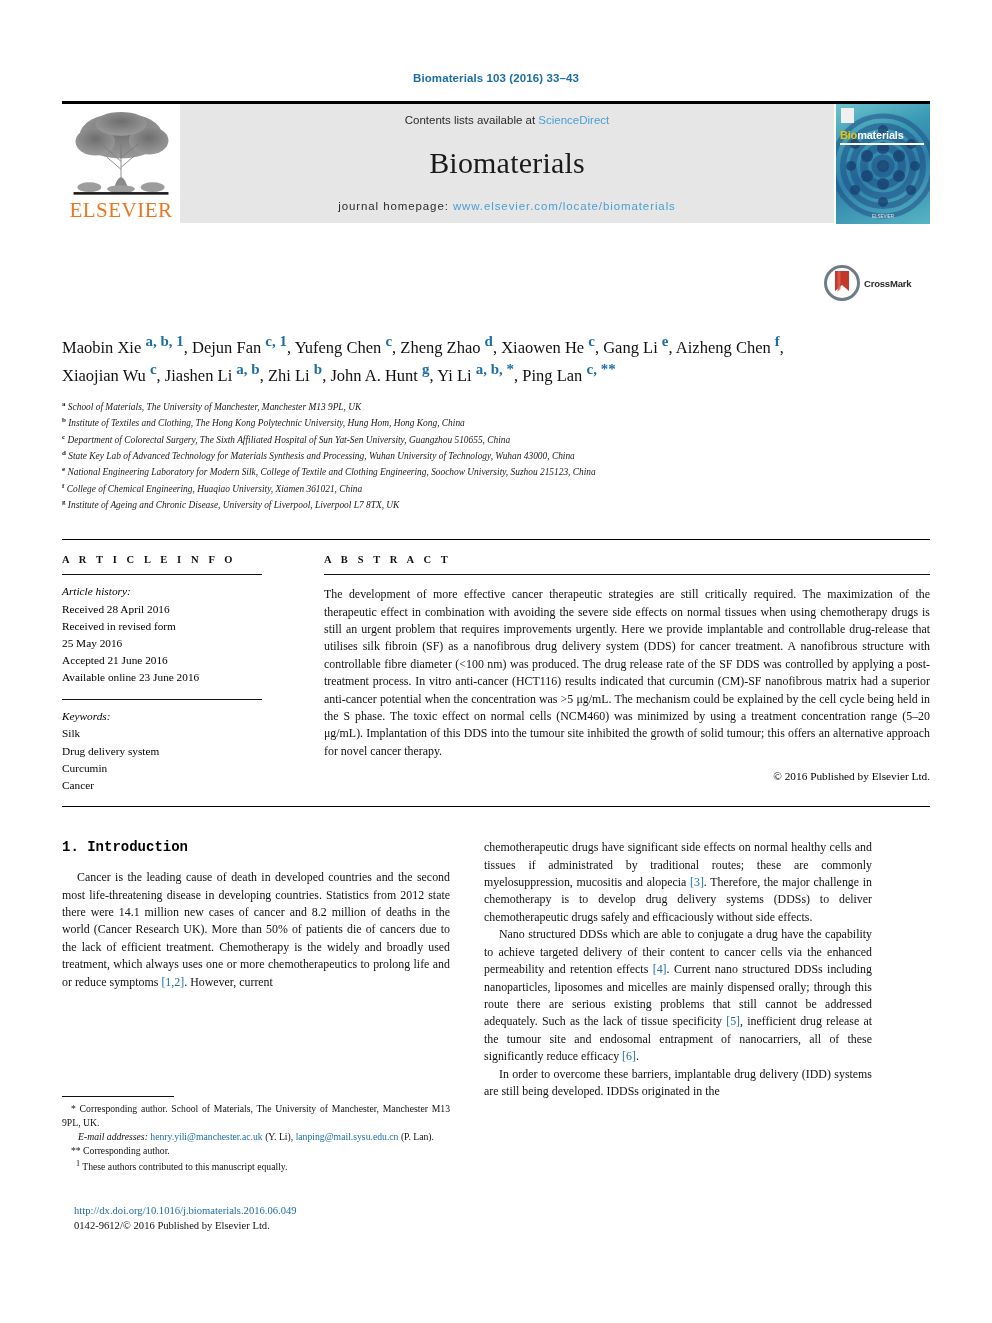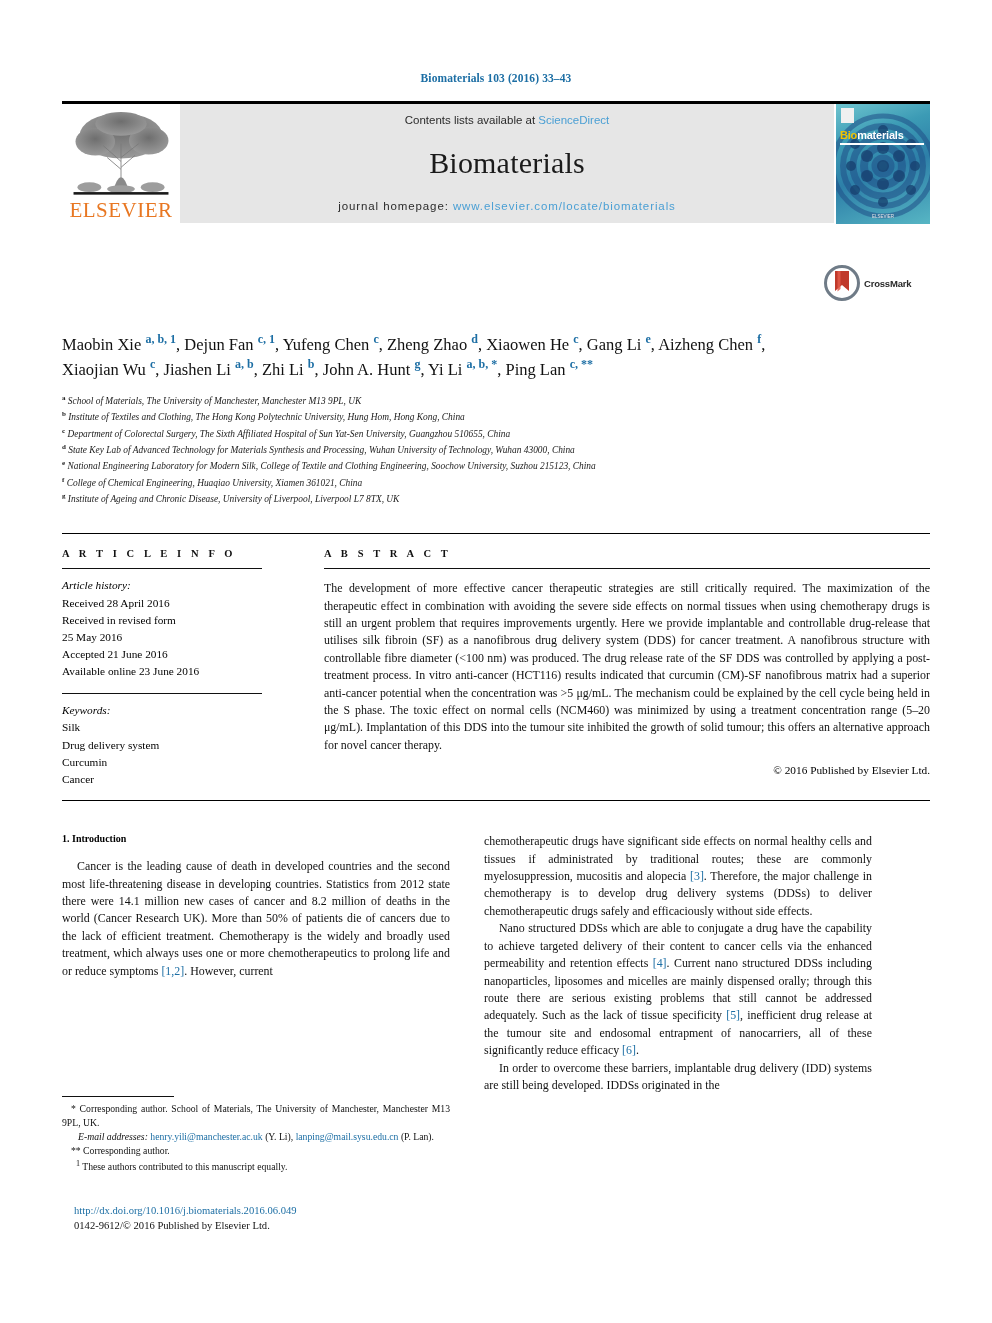--- a/index.html
+++ b/index.html
@@ -20,21 +20,21 @@
     height: 1323px;
     padding: 0;
   }
 
   
   .running-head {
     text-align: center;
     color: #1c6ea4;
     font-size: 11.5px;
     font-weight: bold;
-    font-family: Liberation Serif, serif;
+    font-family: Liberation Sans, sans-serif;
     padding-top: 72px;
     letter-spacing: .1px;
   }
 
   
   .masthead {
     margin: 17px 62px 0 62px;
     border-top: 3px solid #000;
     display: flex;
     align-items: stretch;
@@ -161,21 +161,21 @@
   }
 
   .authors {
     margin: 16px 62px 0 62px;
     font-family: "Liberation Serif", serif;
     font-size: 16.5px;
     line-height: 1.42;
     color: #111;
     width: 745px;
   }
-  .authors sup { color: #1c6ea4; font-size: 12px; font-weight: bold; vertical-align: super; }
+  .authors sup { color: #1c6ea4; font-size: 15px; font-weight: bold; vertical-align: super; }
 
   .affiliations {
     margin: 12px 62px 0 62px;
     font-family: "Liberation Serif", serif;
     font-style: italic;
     font-size: 9.4px;
     line-height: 1.62;
     color: #1a1a1a;
   }
   .affiliations sup { font-style: normal; font-weight: bold; font-size: 7px; vertical-align: super; }
@@ -223,22 +223,22 @@
   }
 
   
   .body-cols {
     margin: 32px 62px 0 62px;
     display: flex;
     gap: 34px;
   }
   .bcol { width: 388px; flex: 0 0 388px; }
   .sec-title {
-    font-family: Liberation Serif, serif;
-    font-size: 10px;
+    font-family: Liberation Mono, monospace;
+    font-size: 14px;
     font-weight: bold;
     margin: 0 0 14px 0;
   }
   .para {
     font-size: 11.9px;
     line-height: 1.465;
     text-align: justify;
     text-indent: 15px;
     margin: 0;
     color: #111;

